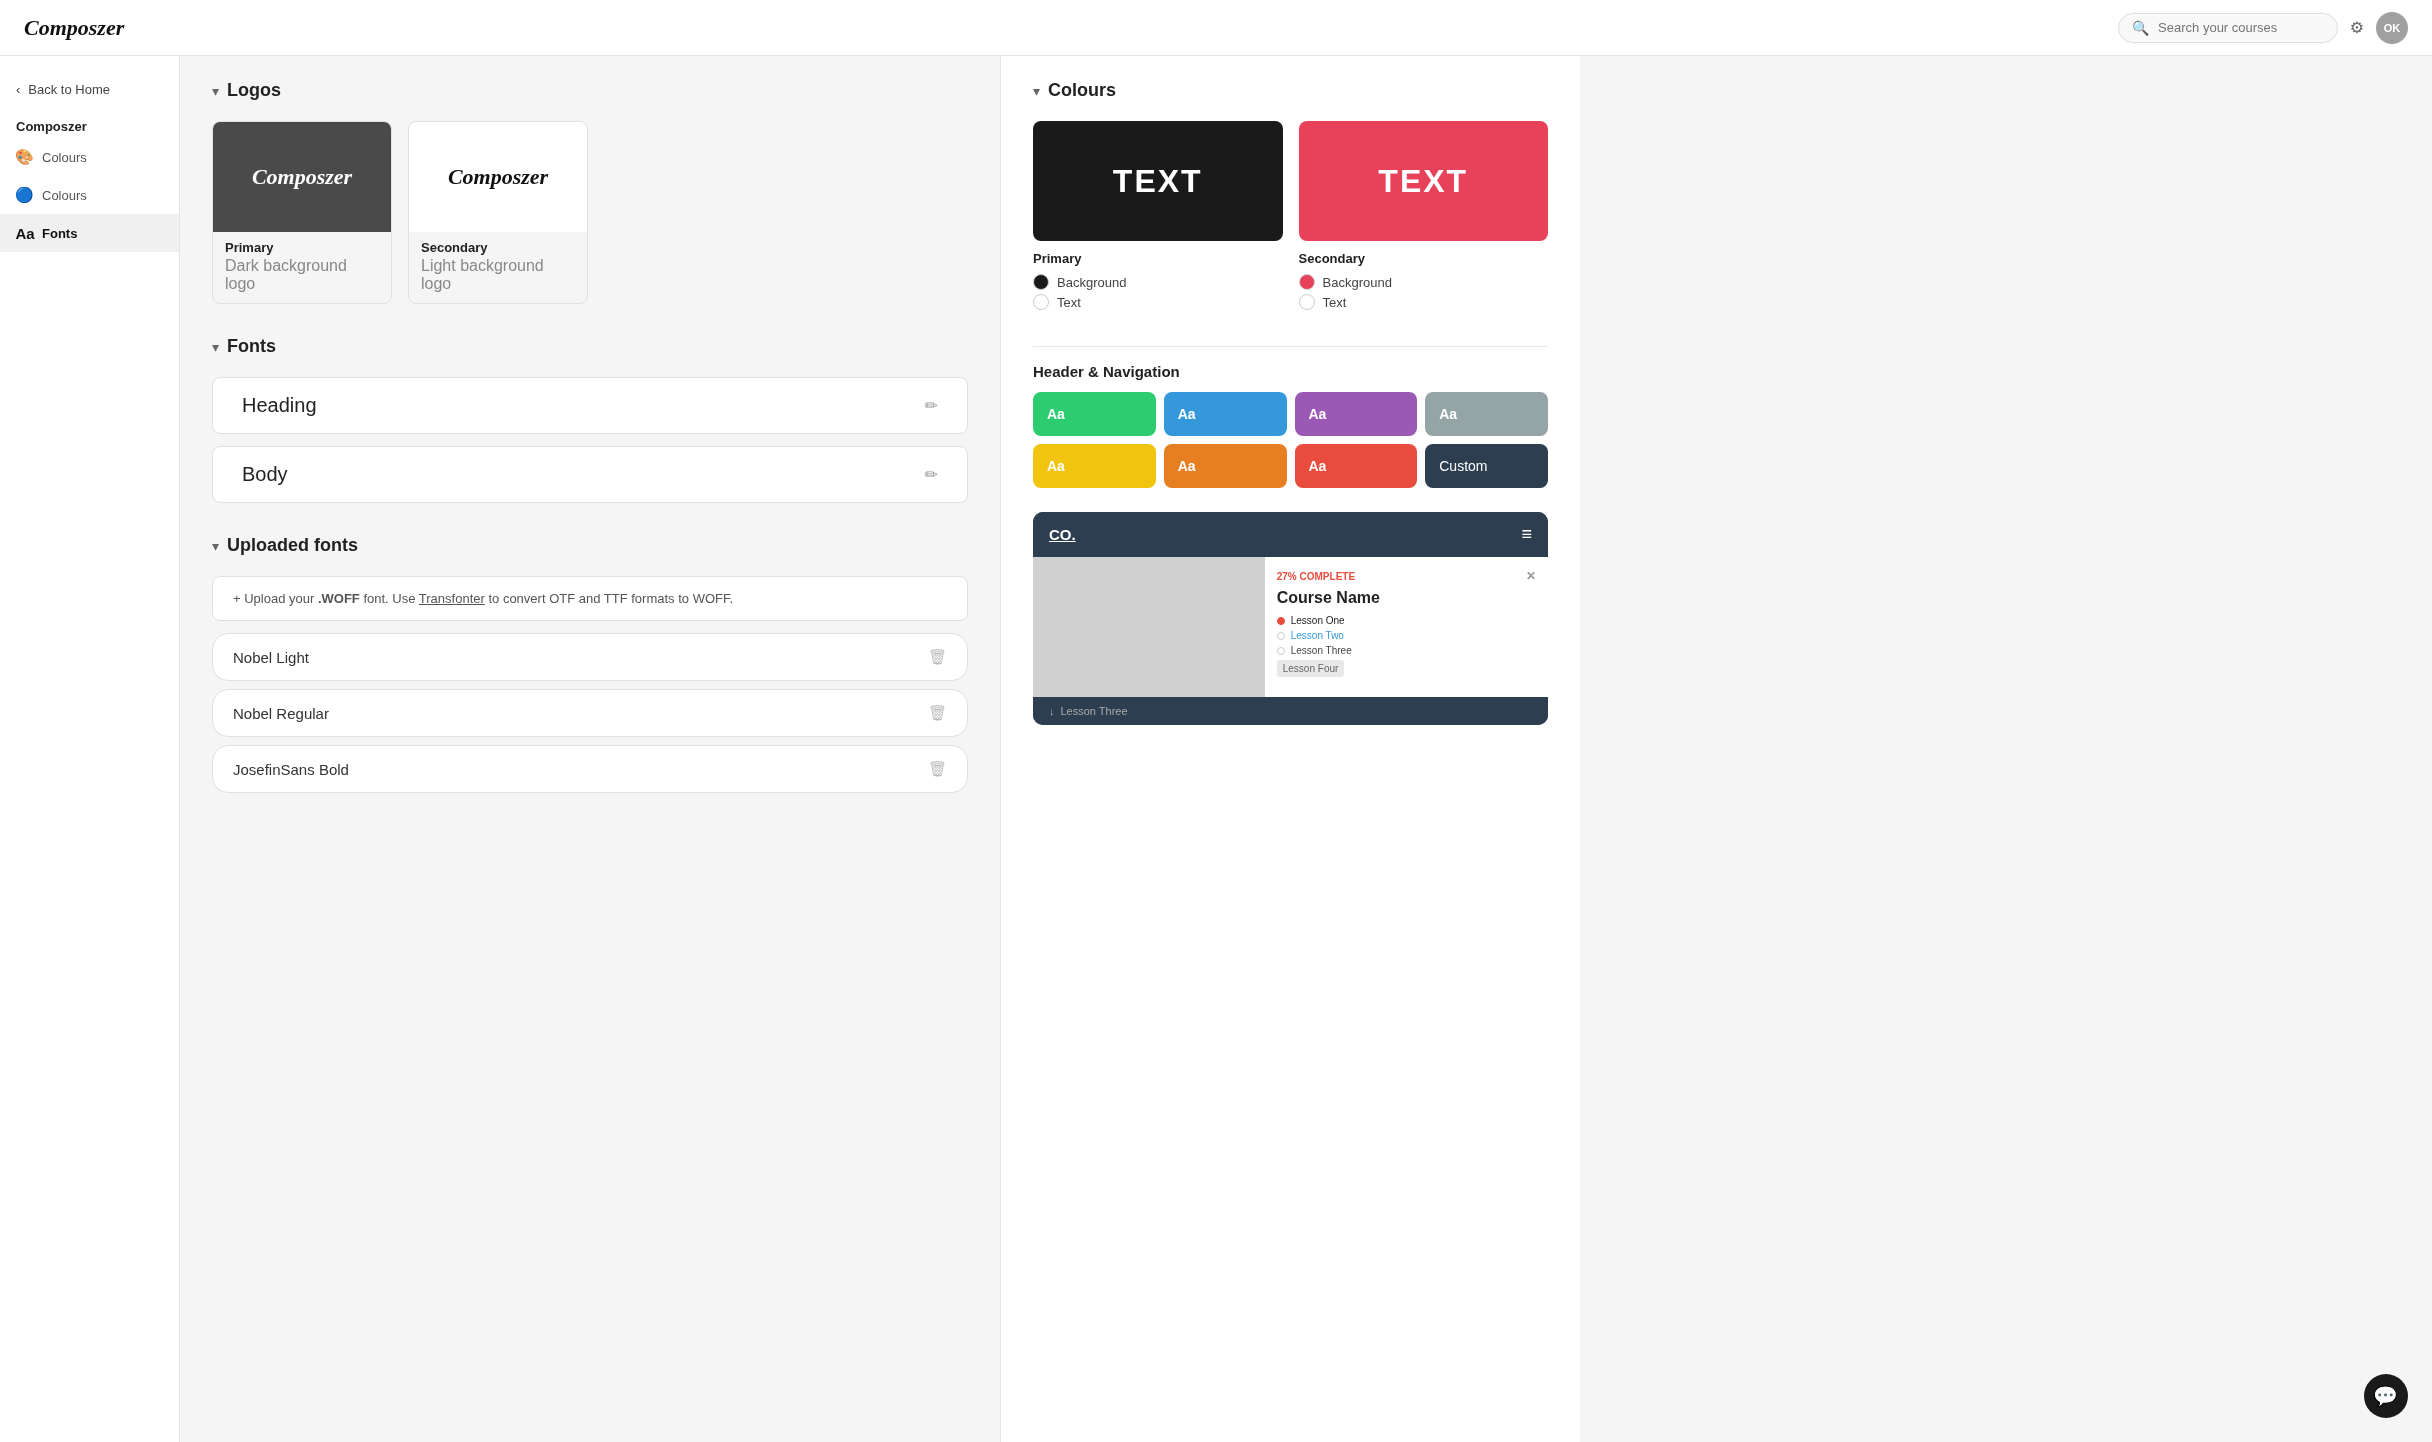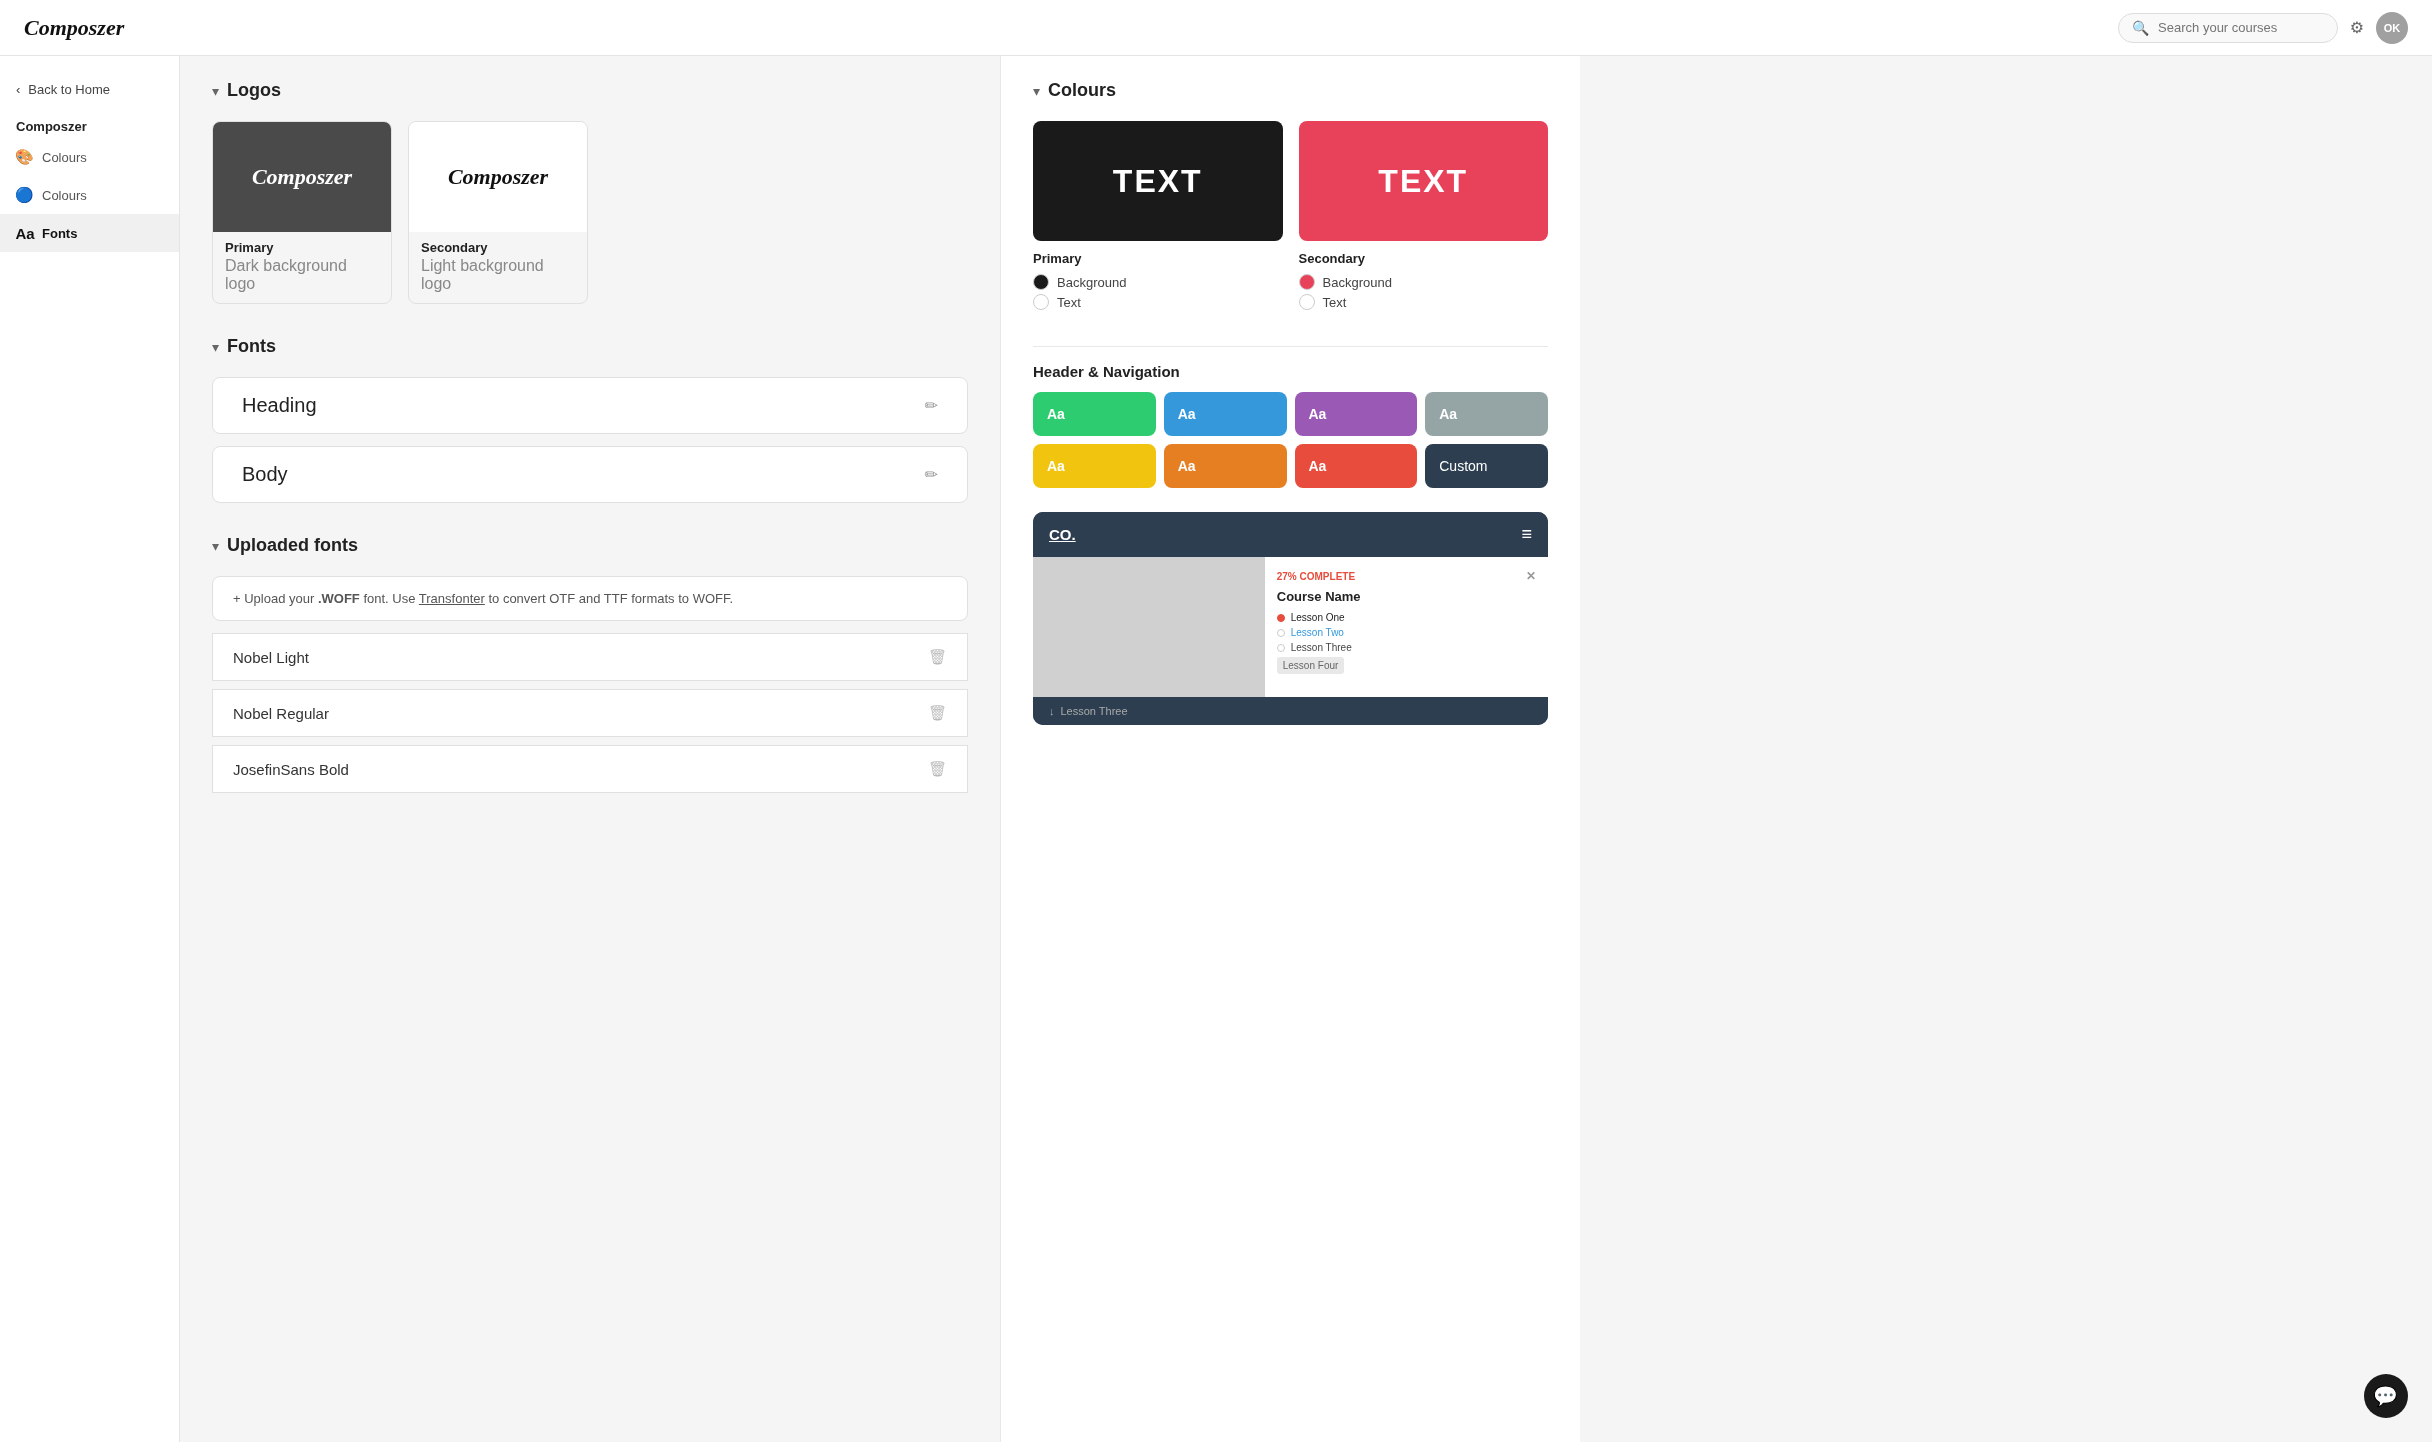--- a/index.html
+++ b/index.html
@@ -58,21 +58,21 @@
     
     .fonts-section { margin-bottom: 32px; }
     .font-card { background: #fff; border: 1px solid #e0e0e0; border-radius: 8px; padding: 16px 29px; margin-bottom: 12px; display: flex; align-items: center; justify-content: space-between; }
     .font-card .font-name { font-size: 20px; color: #222; }
     .edit-icon { color: #999; cursor: pointer; font-size: 16px; }
 
     
     .uploaded-fonts-section { margin-bottom: 24px; }
     .upload-hint { background: #fff; border: 1px solid #e0e0e0; border-radius: 8px; padding: 14px 20px; margin-bottom: 12px; color: #555; font-size: 13px; display: flex; align-items: center; gap: 8px; }
     .upload-hint a { color: #555; text-decoration: underline; }
-    .font-row { background: #fff; border: 1px solid #e0e0e0; border-radius: 0; padding: 14px 20px; margin-bottom: 8px; display: flex; align-items: center; justify-content: space-between; }
+    .font-row { background: #fff; border: 1px solid #e0e0e0; border-radius: 16px; padding: 14px 20px; margin-bottom: 8px; display: flex; align-items: center; justify-content: space-between; }
     .font-row-name { font-size: 15px; color: #333; }
     .delete-icon { color: #bbb; cursor: pointer; font-size: 15px; }
 
     
     .colours-section { margin-bottom: 32px; }
     .colour-cards { display: flex; gap: 16px; margin-bottom: 20px; }
     .colour-card { flex: 1; }
     .colour-preview { border-radius: 8px; height: 120px; display: flex; align-items: center; justify-content: center; margin-bottom: 10px; }
     .colour-preview.primary-bg { background: #1a1a1a; }
     .colour-preview.secondary-bg { background: #e8415a; }
@@ -108,21 +108,21 @@
 
     
     .preview-card { background: #2c3e50; border-radius: 10px; overflow: hidden; }
     .preview-card-header { background: #2c3e50; display: flex; align-items: center; justify-content: space-between; padding: 12px 16px; }
     .preview-co-logo { color: #fff; font-weight: 700; font-size: 15px; text-decoration: underline; }
     .preview-menu-icon { color: #fff; font-size: 18px; }
     .preview-body { background: #d0d0d0; height: 140px; position: relative; }
     .preview-popup { position: absolute; right: 0; top: 0; background: #fff; width: 55%; height: 100%; padding: 12px; border-radius: 0; }
     .popup-progress { font-size: 10px; color: #e74c3c; font-weight: 700; margin-bottom: 6px; display: flex; align-items: center; justify-content: space-between; }
     .popup-close { color: #999; font-size: 12px; cursor: pointer; }
-    .popup-title { font-size: 13px; font-weight: 700; color: #222; margin-bottom: 8px; }
+    .popup-title { font-size: 16px; font-weight: 700; color: #222; margin-bottom: 8px; }
     .popup-lesson { display: flex; align-items: center; gap: 6px; font-size: 10px; color: #444; margin-bottom: 4px; }
     .popup-lesson.checked { color: #222; }
     .popup-lesson.active { color: #3498db; }
     .lesson-dot { width: 8px; height: 8px; border-radius: 50%; border: 1.5px solid #ccc; flex-shrink: 0; }
     .lesson-dot.checked { background: #e74c3c; border-color: #e74c3c; }
     .lesson-dot.empty { background: transparent; }
     .lesson-last { background: #e8e8e8; border-radius: 3px; padding: 3px 6px; font-size: 10px; color: #666; }
     .preview-footer { background: #2c3e50; padding: 8px 16px; display: flex; align-items: center; gap: 6px; font-size: 11px; color: #aaa; }
 
     

